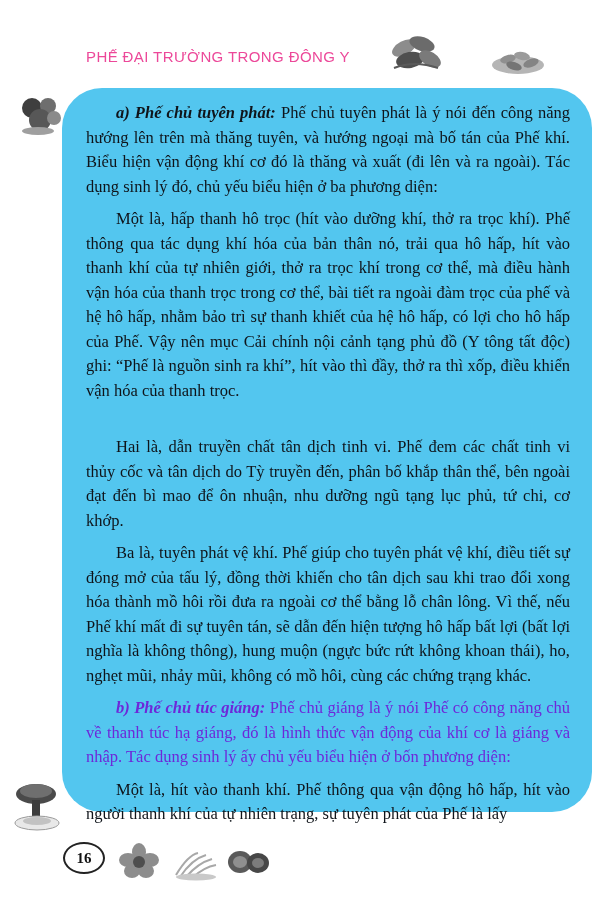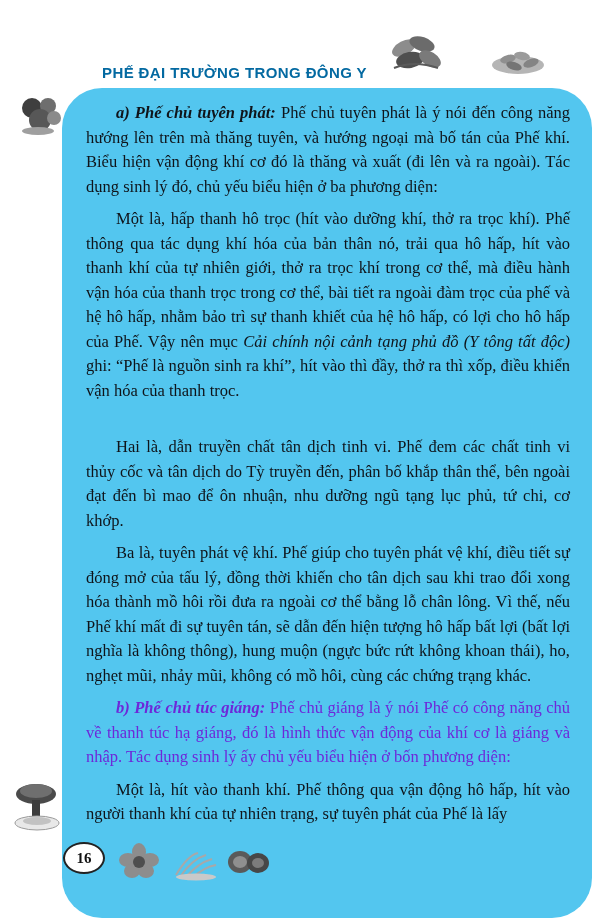--- a/index.html
+++ b/index.html
@@ -9,52 +9,52 @@
     font-family: "Liberation Serif", serif;
     position: relative;
     overflow: hidden;
   }
   .page { position: absolute; inset: 0; }
 
   
   .header-title {
     position: absolute; top: 48px; left: 86px;
     font-family: "Liberation Sans", sans-serif;
-    font-weight: bold; font-size: 15px; letter-spacing: 0.4px;
-    color: #0369a1; margin: 16px;
+    font-weight: normal; font-size: 15px; letter-spacing: 0.4px;
+    color: #ec4899; margin: 0;
   }
   .deco { position: absolute; line-height: 0; }
   .deco-leaves   { top: 32px;  left: 384px; }
   .deco-seeds    { top: 44px;  left: 490px; }
   .deco-shells   { top: 94px;  left: 16px;  }
   .deco-mushroom { top: 778px; left: 10px;  }
   .deco-flower   { top: 842px; left: 116px; }
   .deco-root     { top: 847px; left: 172px; }
   .deco-nuts     { top: 844px; left: 224px; }
 
   
   .panel {
     position: absolute;
     left: 62px; top: 88px;
-    width: 530px; height: 830px;
+    width: 530px; height: 724px;
     background: #53c6ef;
     border-radius: 40px;
     box-sizing: border-box;
     padding: 13px 22px 10px 24px;
   }
   .para {
     margin: 0 0 8px 0;
     font-size: 16.5px;
     line-height: 24.5px;
     color: #0f141a;
     text-align: justify;
     text-indent: 30px;
   }
   .seg-lead   { font-weight: bold; font-style: italic; }
-  .seg-italic { font-style: italic; }
+  .seg-italic { }
   .seg-normal { }
 
   
   .page-number {
     position: absolute; left: 63px; top: 842px;
     width: 38px; height: 28px;
     background: #ffffff;
     border: 2px solid #222222;
     border-radius: 50%;
     display: flex; align-items: center; justify-content: center;

